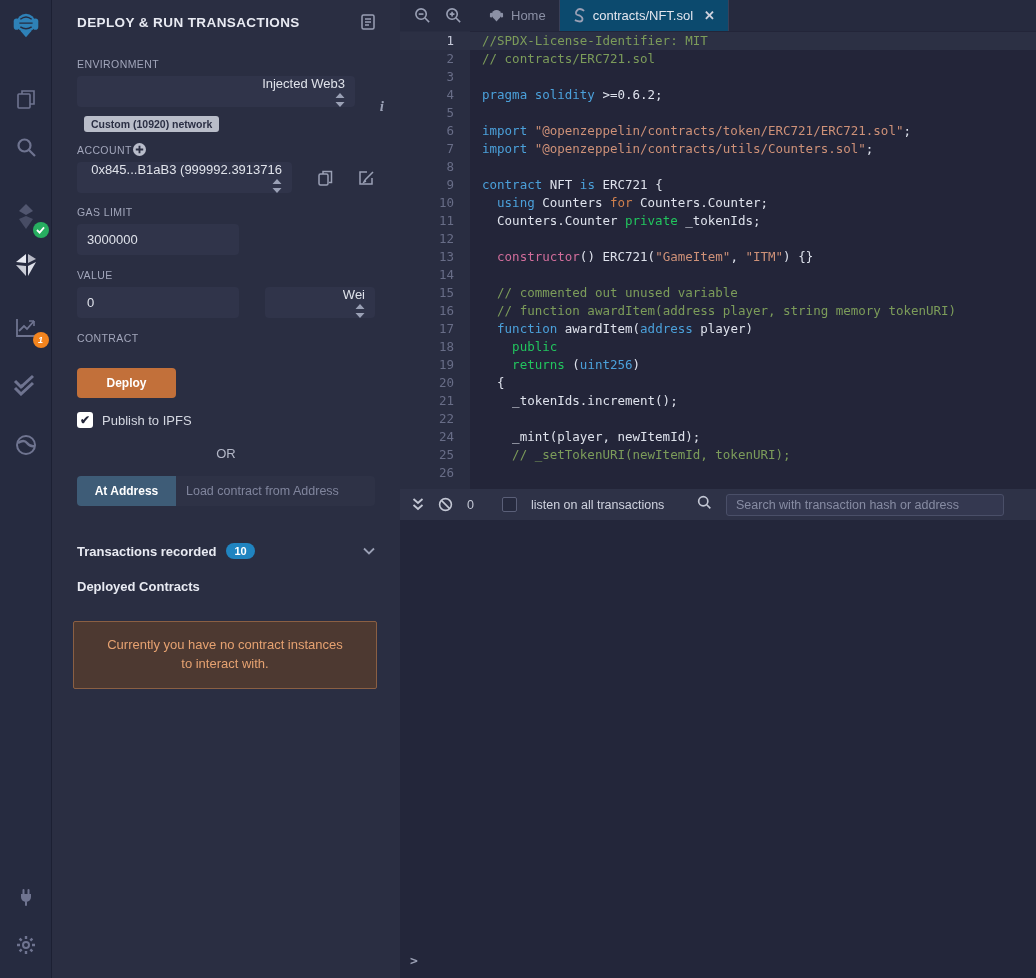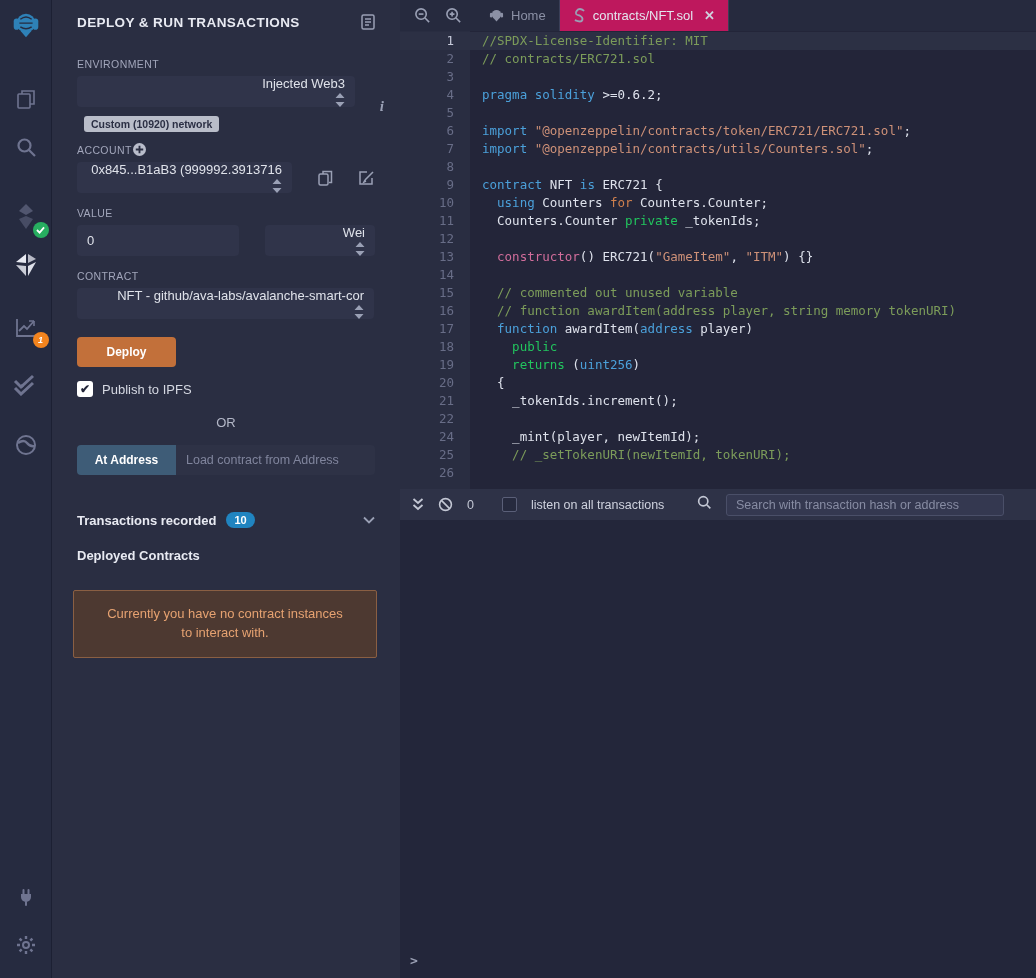--- a/index.html
+++ b/index.html
@@ -62,21 +62,21 @@
   .alert { margin-top:27px; margin-left:-4px; margin-right:-2px; background:#4d3931;
            border:1px solid #8a5f43; border-radius:2px; padding:14px 30px; text-align:center;
            font-size:13px; color:#e6a271; line-height:1.45; }
 
   
   .main { flex:1; display:flex; flex-direction:column; height:978px; min-width:0; }
   .tabbar { height:31px; background:#262a3e; display:flex; align-items:stretch; flex-shrink:0; }
   .zoombtns { display:flex; align-items:center; gap:14px; padding:0 14px; }
   .tab { display:flex; align-items:center; gap:7px; padding:0 13px; font-size:13px;
          color:#8b90a5; cursor:pointer; }
-  .tab.active { background:#be185d; color:#e4e6ef; border-left:1px solid #3a3f57;
+  .tab.active { background:#0c4a6e; color:#e4e6ef; border-left:1px solid #3a3f57;
                 border-right:1px solid #3a3f57; }
   .tab .close { margin-left:4px; color:#cfd2de; font-weight:bold; }
   .editor { flex:1; background:#232539; position:relative; overflow:hidden; display:flex; }
   .gutter-bg { position:absolute; left:0; top:0; bottom:0; width:70px; background:#292d41; }
   .codewrap { position:relative; width:100%; padding-top:1px; }
   .code-line { position:relative; display:flex; height:18px; line-height:18px;
                font-family:"DejaVu Sans Mono", monospace; font-size:12.5px; white-space:pre; }
   .code-line .ln { width:70px; flex-shrink:0; text-align:right; padding-right:16px;
                    color:#686d87; position:relative; z-index:2; }
   .code-line .lc { padding-left:12px; color:#dee2ec; position:relative; z-index:2; }
@@ -239,42 +239,40 @@
           </span>
           <span class="icon-btn">
             <svg width="16" height="16" viewBox="0 0 16 16" fill="none" stroke="#9aa0b5" stroke-width="1.5">
               <path d="M13 8 v6 H1 V2 h7"></path>
               <path d="M6 10 L14 2 M6 10 l-1 2 2 -1" stroke-width="1.6"></path>
             </svg>
           </span>
         </div>
       </div>
 
+      <div class="section" style="margin-top:13px">
+        <div class="label">GAS LIMIT</div>
+        <input class="input" style="width: 162px;" value="3000000">
+      </div>
 
       <div class="section" style="margin-top:14px">
         <div class="label">VALUE</div>
         <div class="row">
           <input class="input" style="width: 162px;" value="0">
           <div class="select" style="width:120px">
             <span class="val">Wei</span>
             <svg class="updown" width="9" height="14" viewBox="0 0 9 14" fill="#9aa0b5">
                 <path d="M4.5 0 L9 5 H0 Z M4.5 14 L0 9 H9 Z"></path>
               </svg>
           </div>
         </div>
       </div>
 
       <div class="section" style="margin-top:14px">
         <div class="label">CONTRACT</div>
-        <div class="select" style="width:297px">
-          <span class="val">NFT - github/ava-labs/avalanche-smart-cor</span>
-          <svg class="updown" style="margin-left:-6px" width="9" height="14" viewBox="0 0 9 14" fill="#9aa0b5">
-              <path d="M4.5 0 L9 5 H0 Z M4.5 14 L0 9 H9 Z"></path>
-            </svg>
-        </div>
       </div>
 
       <button class="deploy-btn">Deploy</button>
 
       <div class="chk-row">
         <span class="chk">✔</span>
         <span class="chk-label">Publish to IPFS</span>
       </div>
 
       <div class="or">OR</div>

